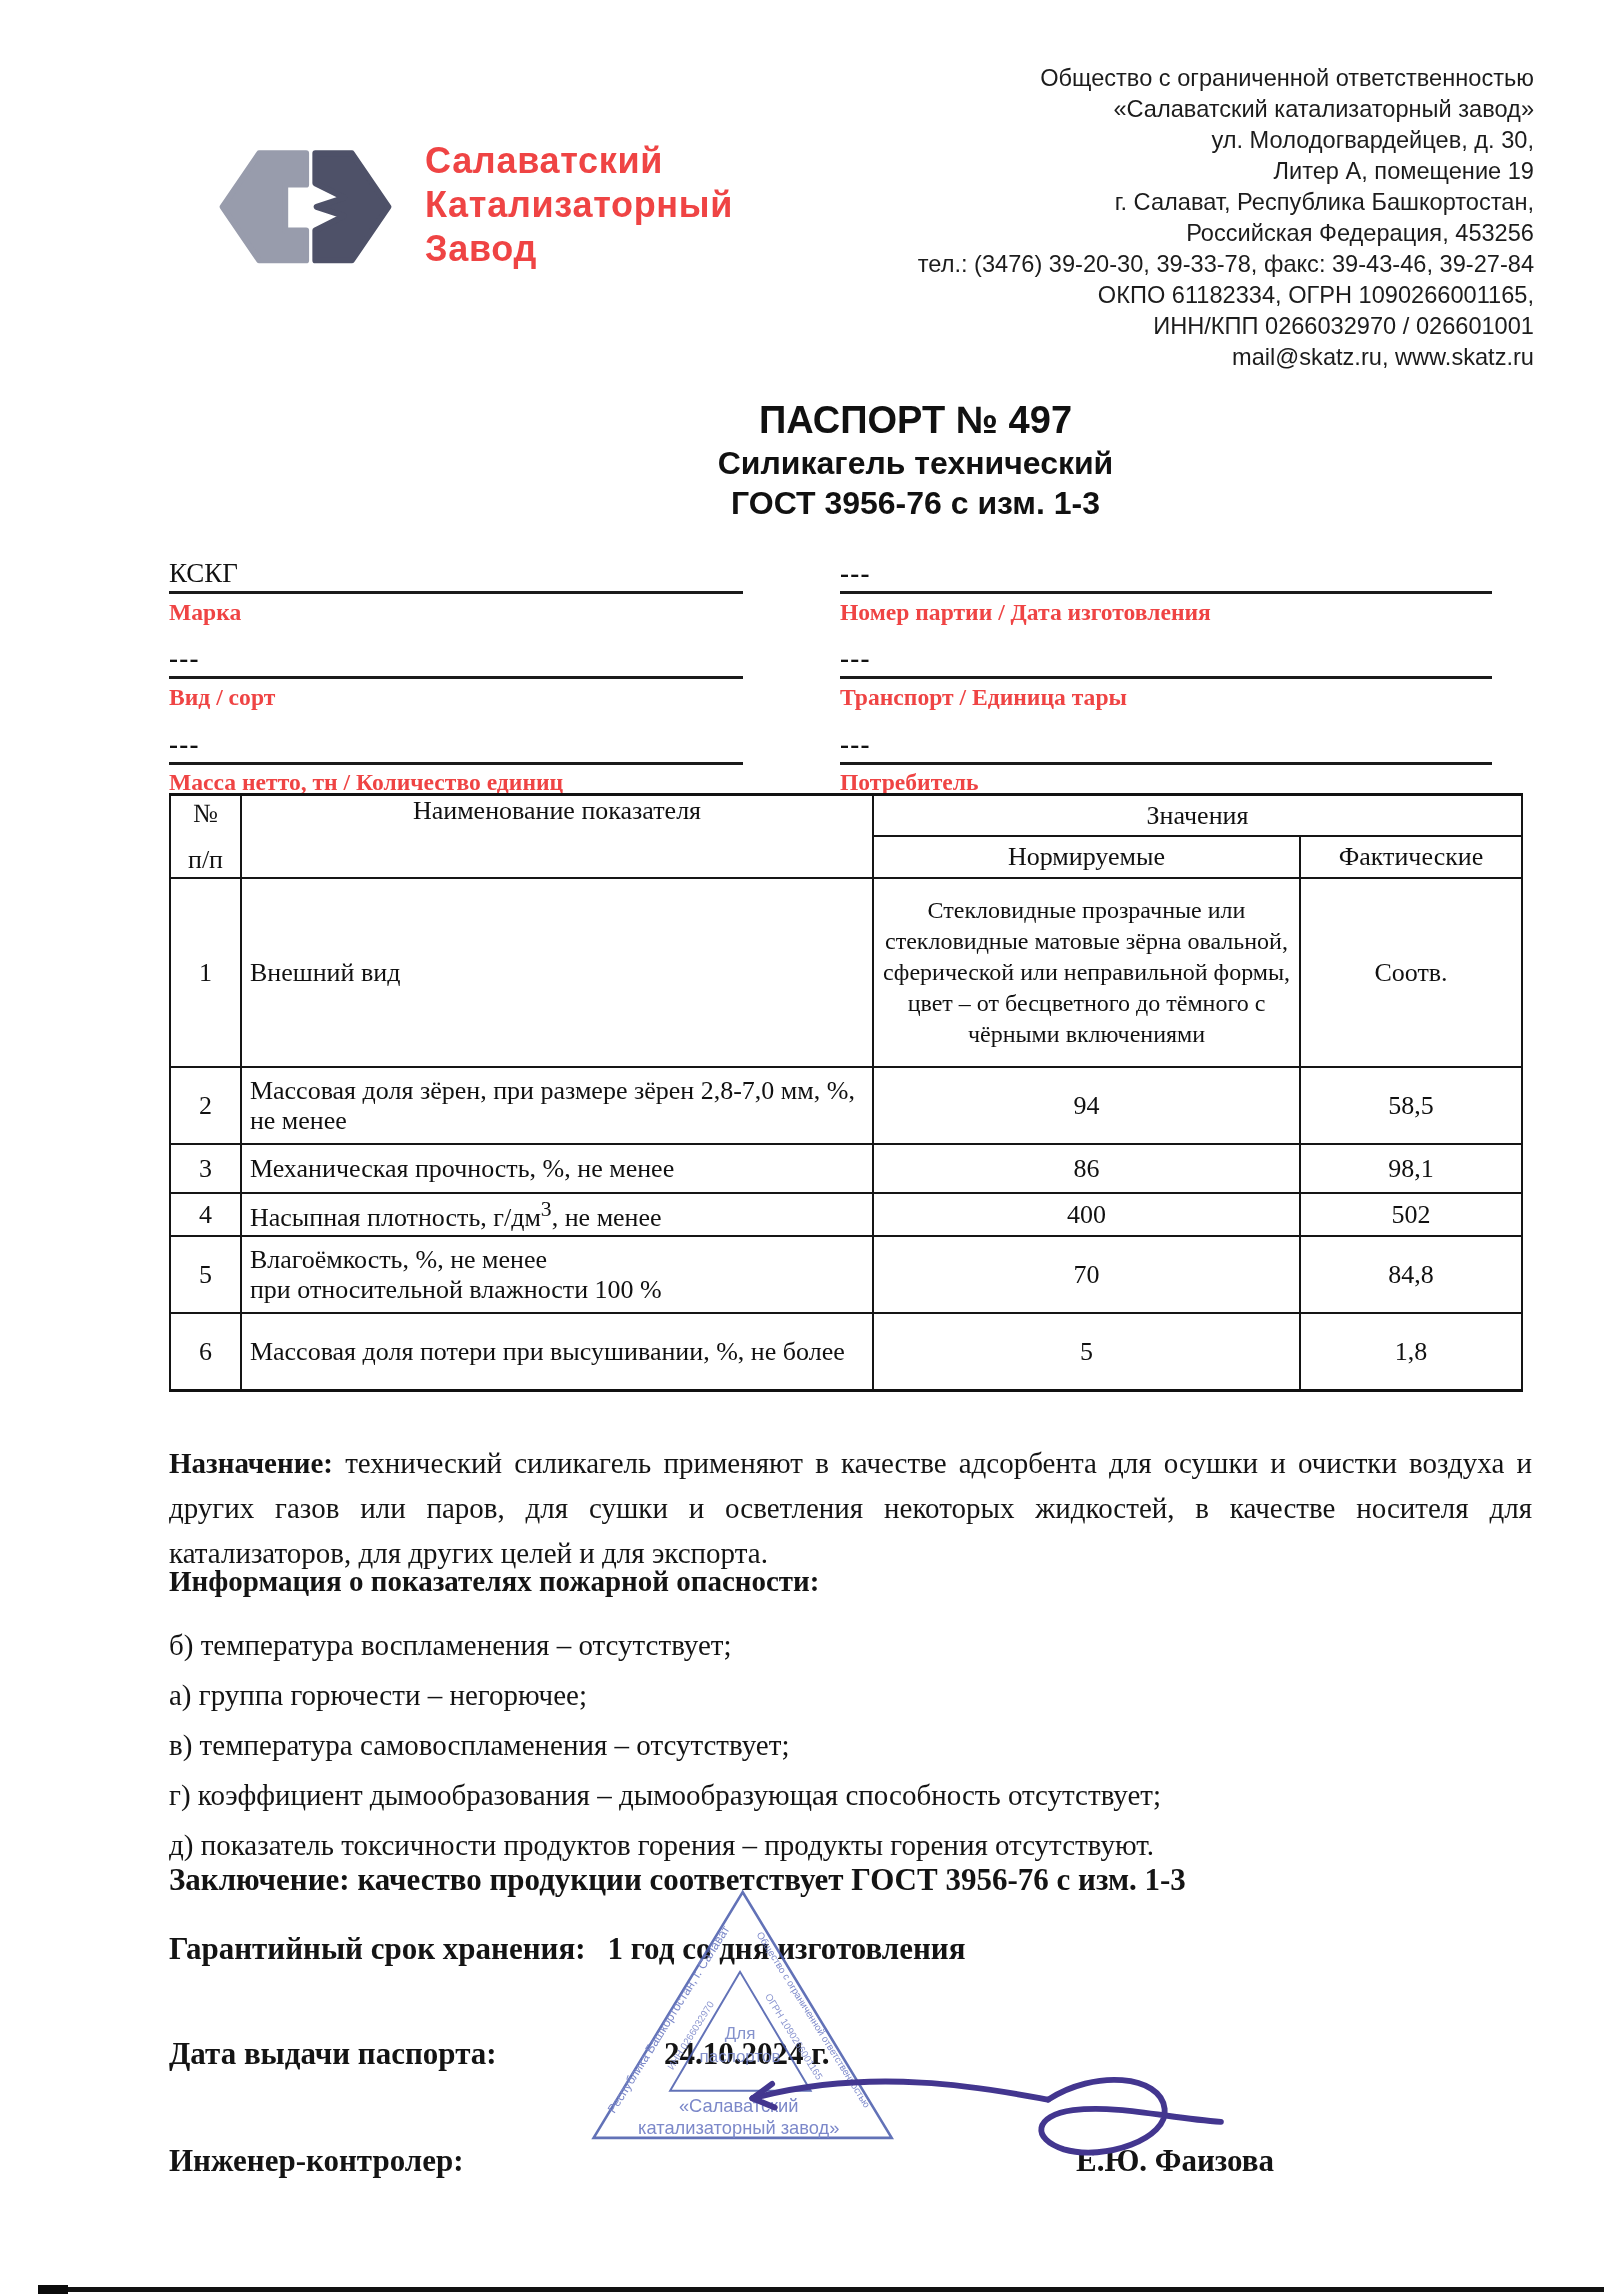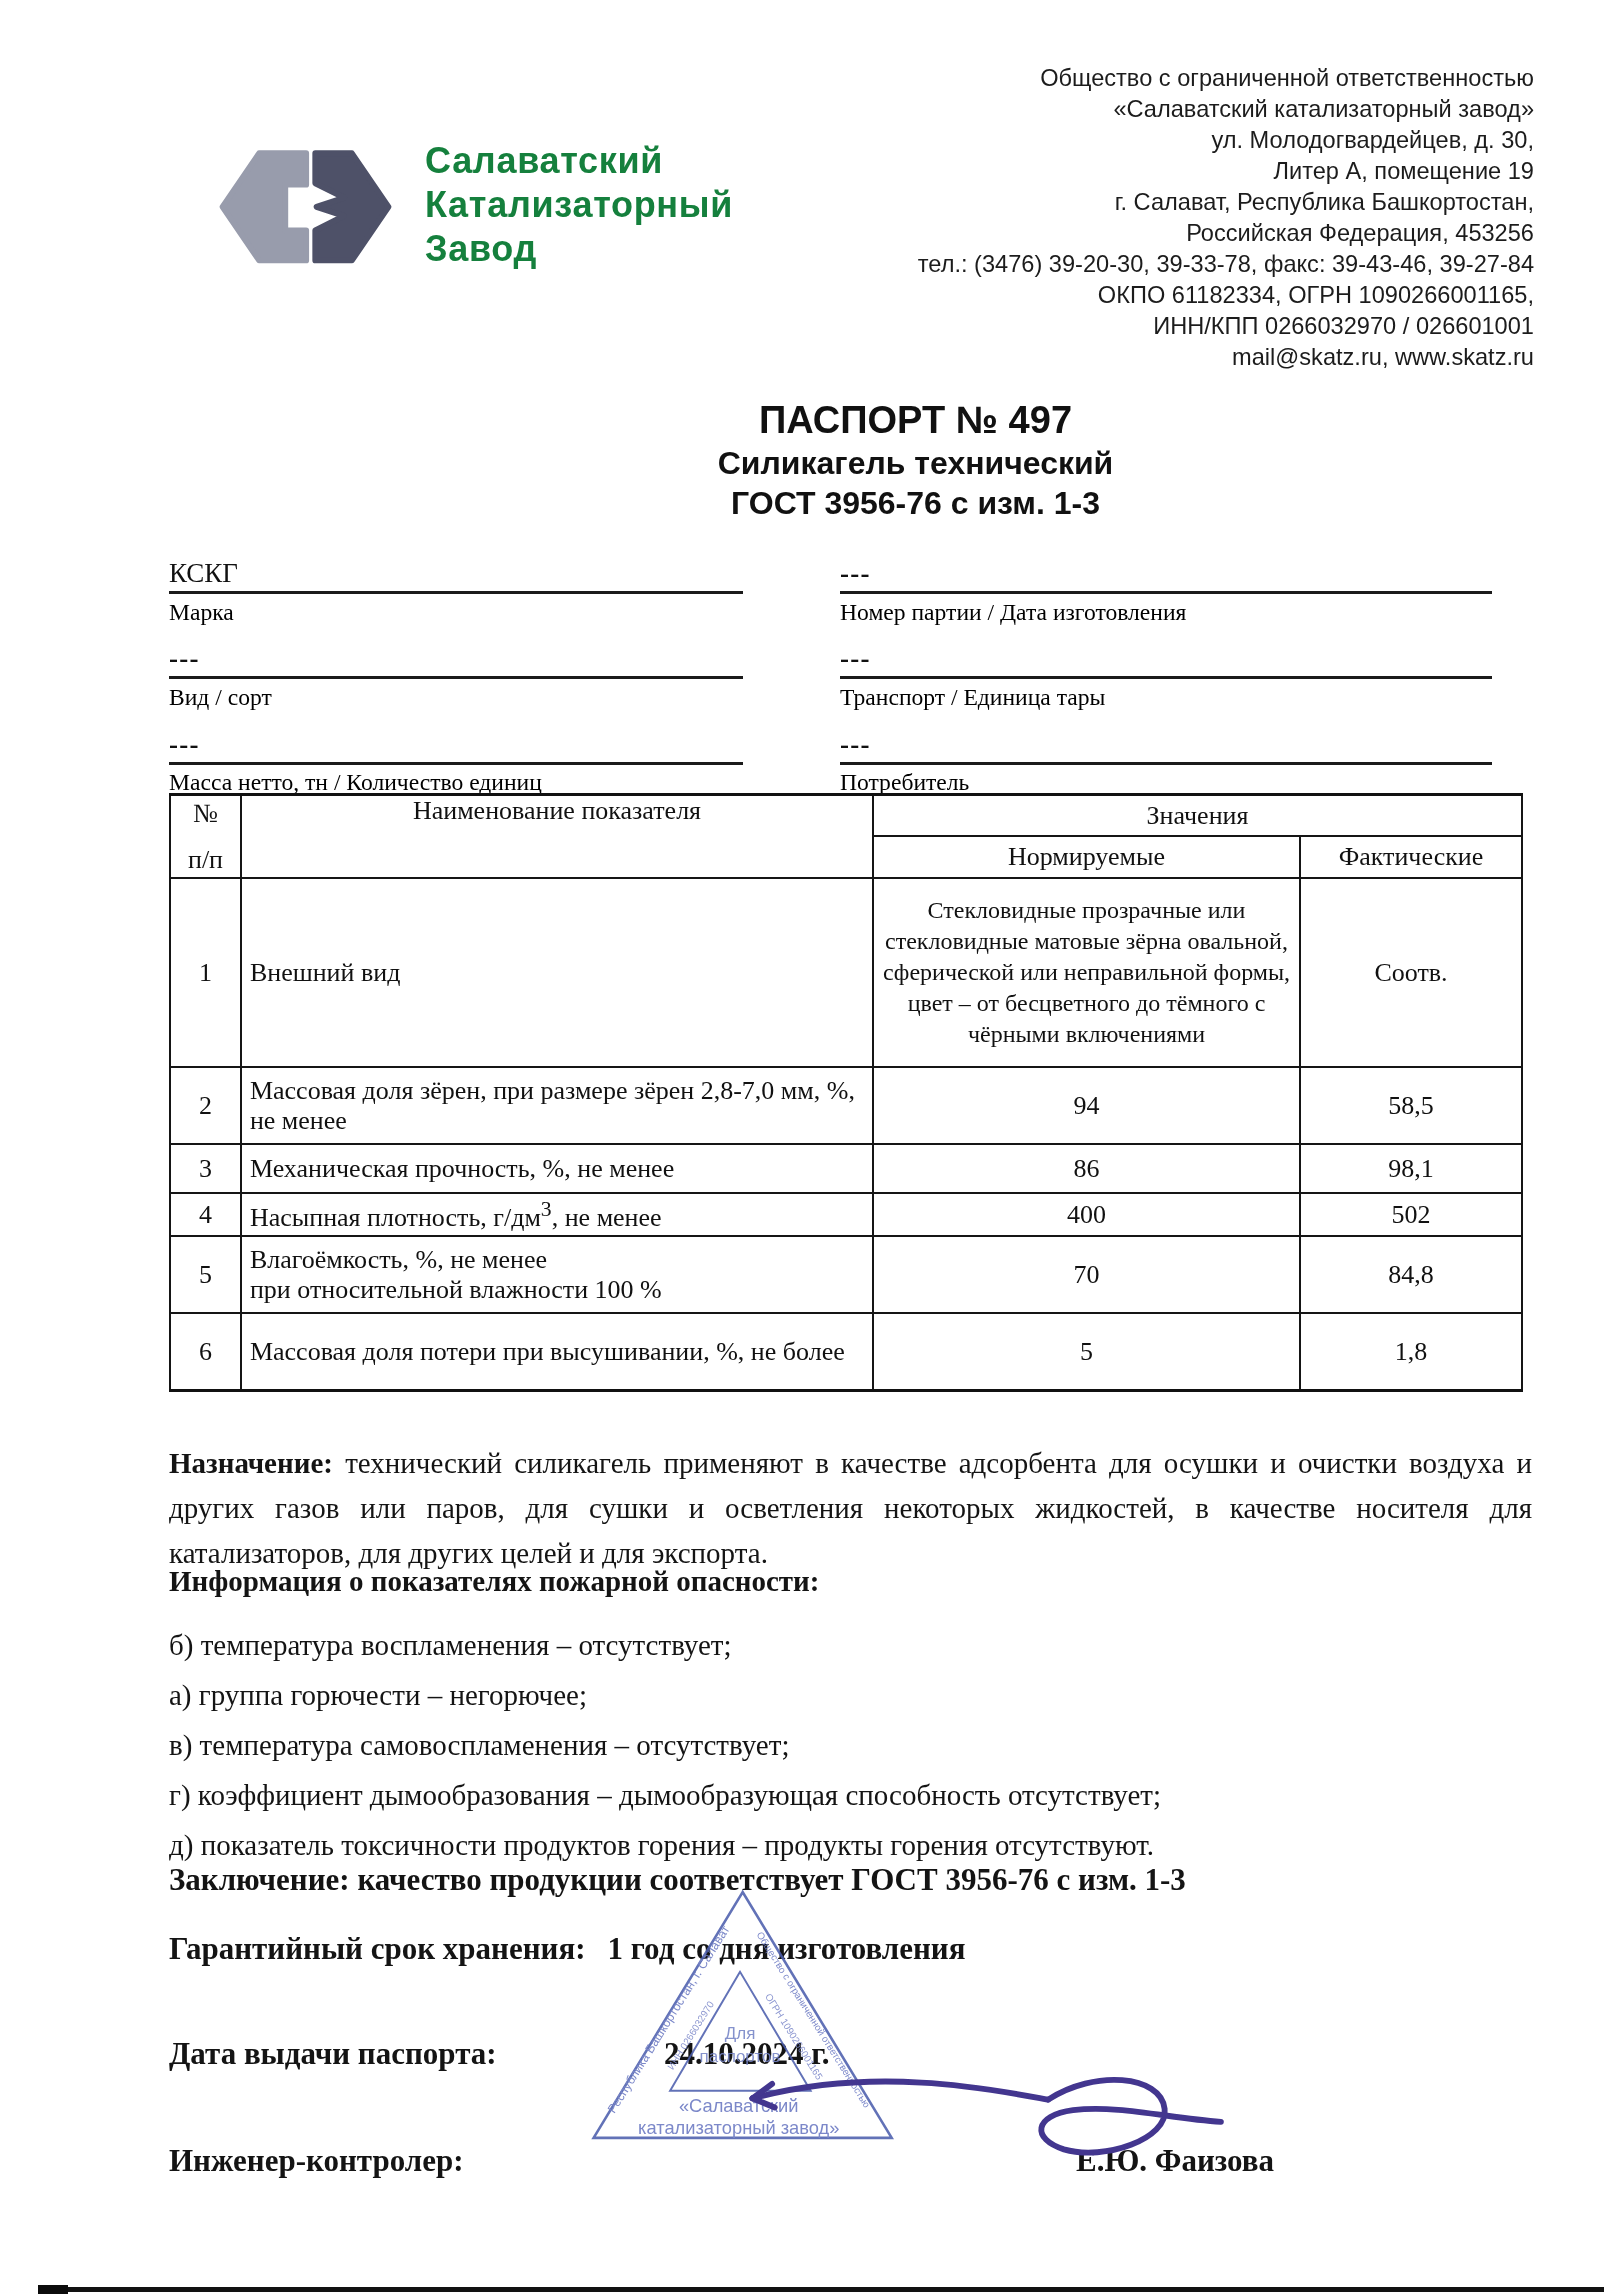--- a/index.html
+++ b/index.html
@@ -6,38 +6,38 @@
   .page{
     position:relative;width:1622px;height:2295px;background:#ffffff;
     font-family:"Liberation Serif","DejaVu Serif",serif;color:#141414;
     overflow:hidden;
   }
   
   .logo-svg{position:absolute;left:216px;top:135px;width:179px;height:145px;}
   .brand-name{
     position:absolute;left:425px;top:139px;
     font-family:"Liberation Sans","DejaVu Sans",sans-serif;
-    font-weight:700;font-size:36px;line-height:44px;color:#15803d;letter-spacing:0.7px;
+    font-weight:700;font-size:36px;line-height:44px;color:#ef4444;letter-spacing:0.7px;
   }
   .address{
     position:absolute;top:63px;right:88px;text-align:right;
     font-family:"Liberation Sans","DejaVu Sans",sans-serif;
     font-size:23.6px;line-height:31px;color:#1c1c1c;
   }
   
   .title-block{position:absolute;left:209px;right:0;top:399px;text-align:center;}
   .title-main{font-family:"Liberation Sans","DejaVu Sans",sans-serif;font-weight:700;font-size:38px;margin-bottom:1px;color:#111;}
   .title-sub{font-family:"Liberation Sans","DejaVu Sans",sans-serif;font-weight:700;font-size:32px;line-height:40px;color:#111;}
   
   .fields{position:absolute;left:169px;top:556px;display:grid;grid-template-columns:574px 652px;column-gap:97px;}
   .field{margin-bottom:15.7px;}
   .field-value{display:block;height:35px;font-size:27px;line-height:35px;color:#111;}
   .field-value.dashes{font-weight:700;letter-spacing:1.3px;}
   .field-rule{border-bottom:3.3px solid #1b1b1b;}
-  .field-label{display:block;padding-top:4.6px;font-size:23.6px;color:#000000;}
+  .field-label{display:block;padding-top:4.6px;font-size:23.6px;color:#ef4444;font-weight:bold;}
   
   table.spec{
     position:absolute;left:169px;top:793px;border-collapse:collapse;
     width:1352px;table-layout:fixed;font-size:26px;color:#111;
   }
   table.spec td,table.spec th{border:2px solid #151515;padding:0 7.9px;font-weight:400;}
   table.spec .outer-top{border-top:3.3px solid #111;}
   table.spec .outer-bottom{border-bottom:3.3px solid #111;}
   th.num-head{vertical-align:top;}
   .num-head-inner{display:flex;flex-direction:column;justify-content:space-between;height:76px;padding:2.6px 0;}

